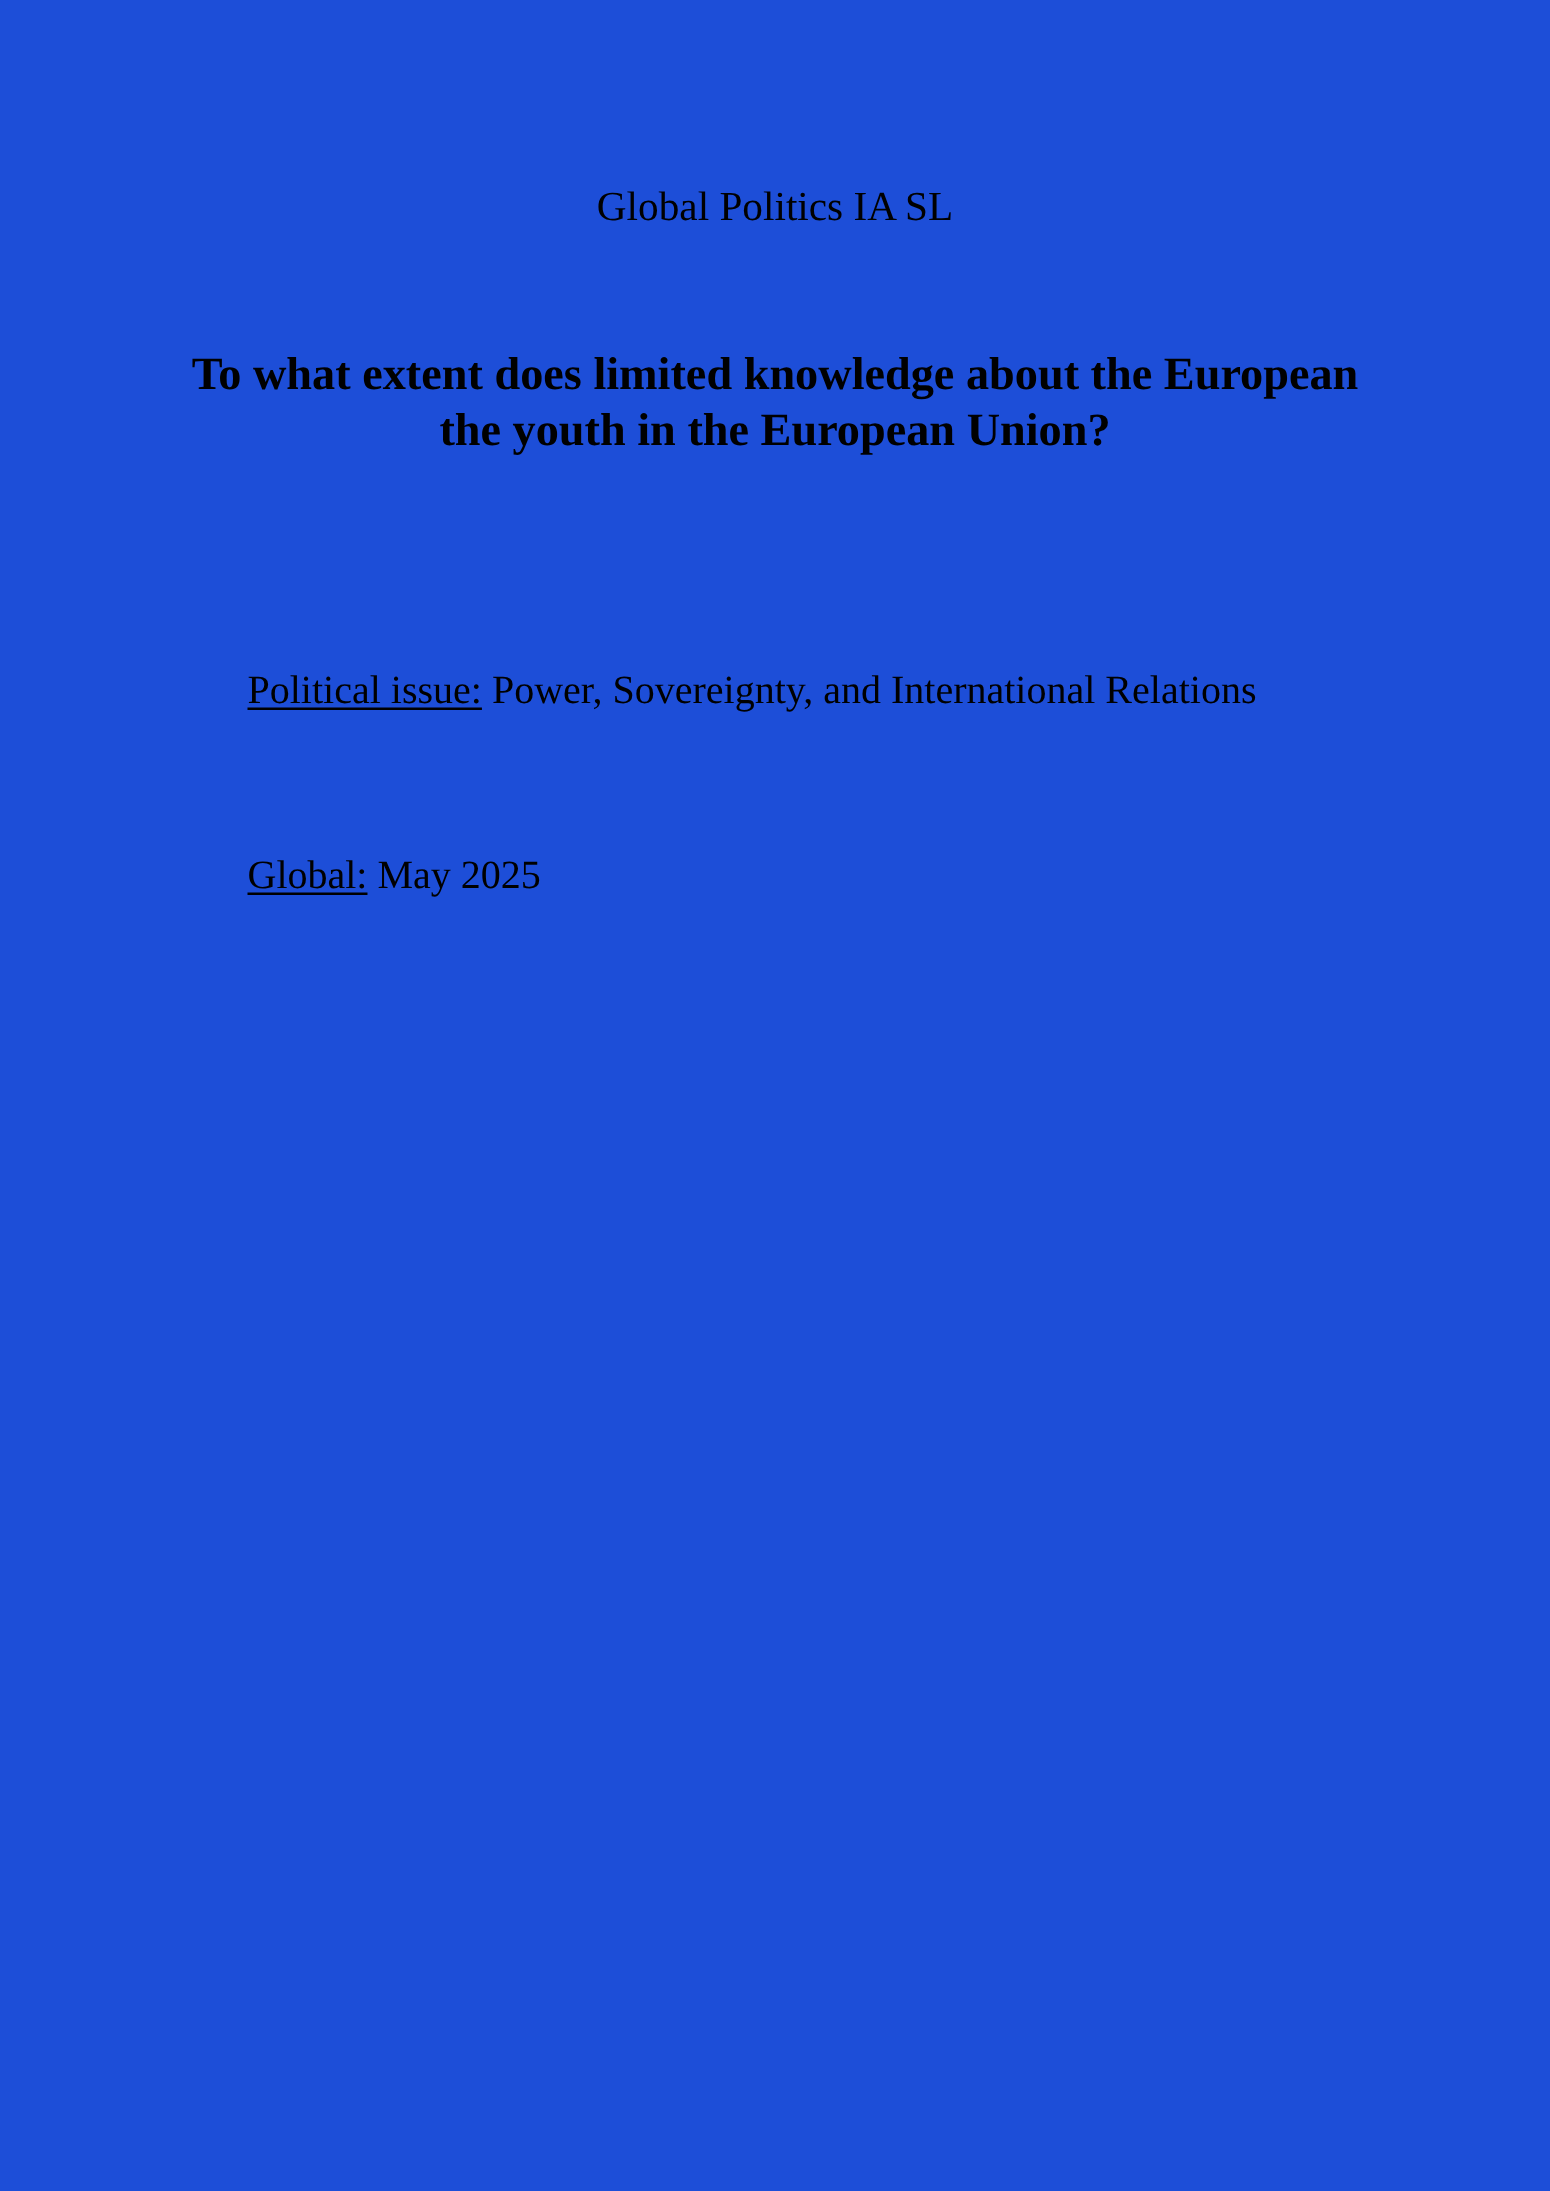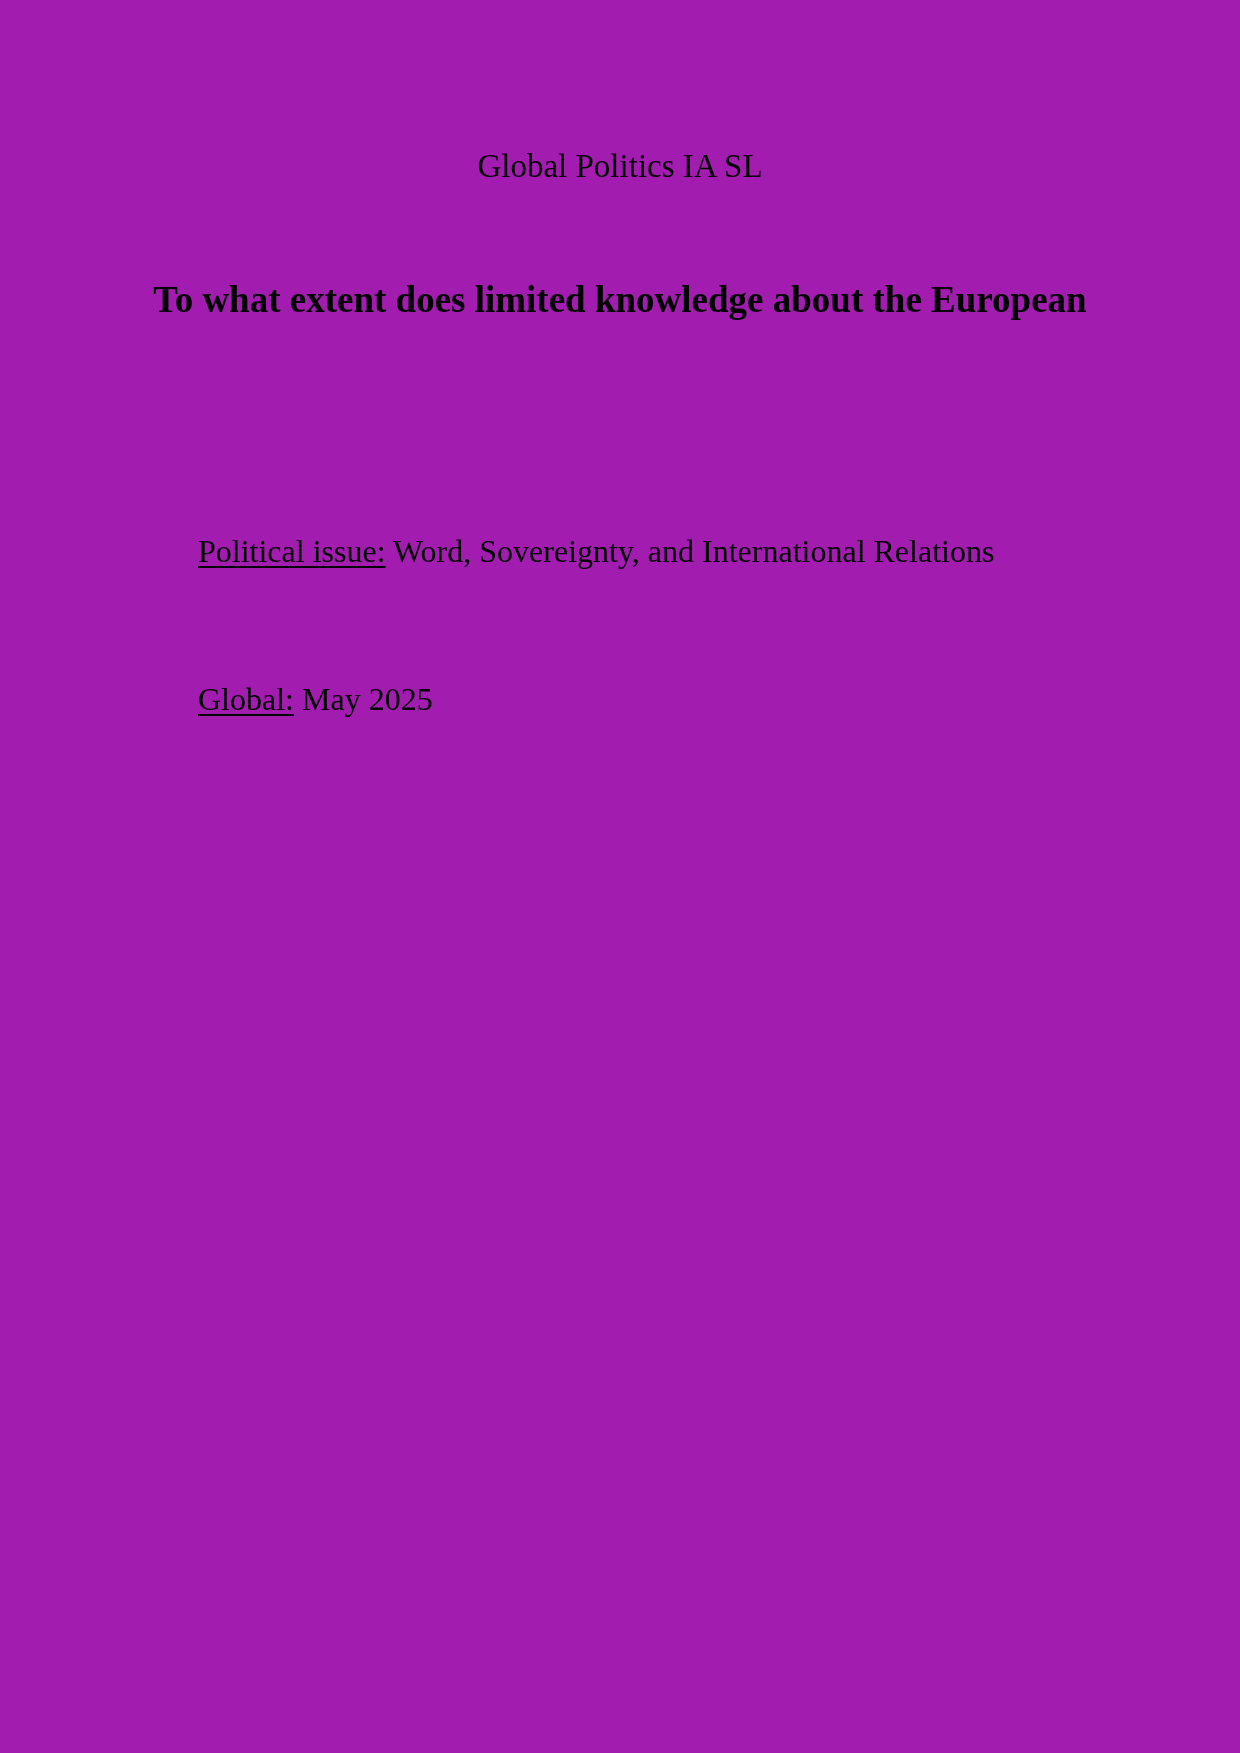--- a/index.html
+++ b/index.html
@@ -4,21 +4,21 @@
 <style>
   html, body {
     margin: 0;
     padding: 0;
     background: #ffffff;
   }
   .page {
     position: relative;
     width: 1240px;
     height: 1753px;
-    background: #a21caf;
+    background: #1d4ed8;
     color: #000000;
     font-family: "Liberation Serif", "DejaVu Serif", serif;
     overflow: hidden;
   }
   .course-header {
     position: absolute;
     top: 147px;
     left: 0;
     width: 100%;
     text-align: center;
@@ -60,26 +60,27 @@
 </style>
 </head>
 <body>
 
 <div class="page">
 
   <div class="course-header">Global Politics IA SL</div>
 
   <div class="title-block">
     <div class="title-line">To what extent does limited knowledge about the European</div>
+    <div class="title-line">the youth in the European Union?</div>
   </div>
 
   <div class="meta-block">
 
     <p class="meta-row">
-      <span class="u">Political issue:</span><span class="sep"> </span><span>Word, Sovereignty, and International Relations</span>
+      <span class="u">Political issue:</span><span class="sep"> </span><span>Power, Sovereignty, and International Relations</span>
     </p>
 
 
     <p class="meta-row">
       <span class="u">Global:</span><span class="sep"> </span><span>May 2025</span>
     </p>
 
   </div>
 
 </div>

